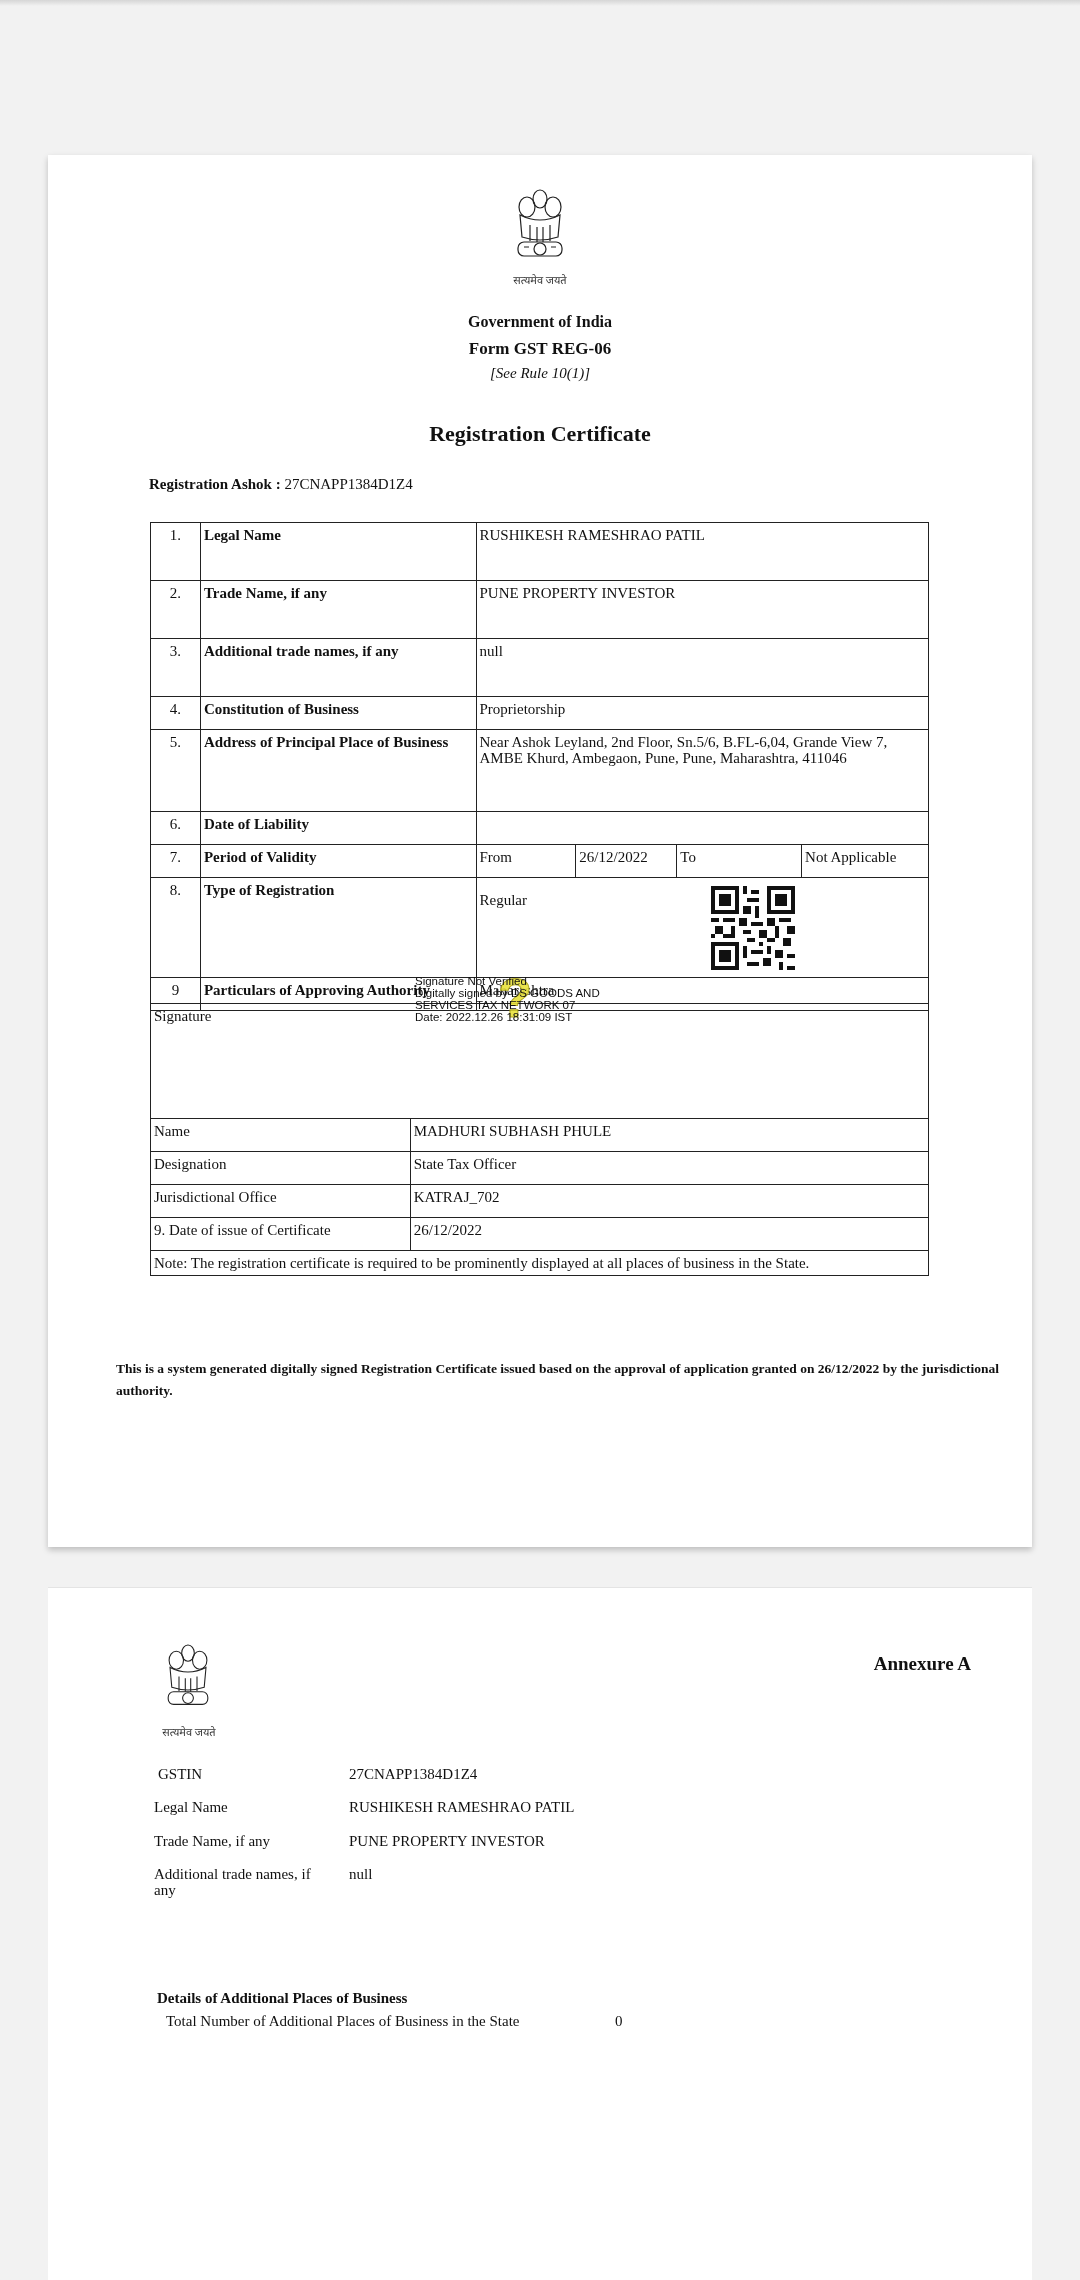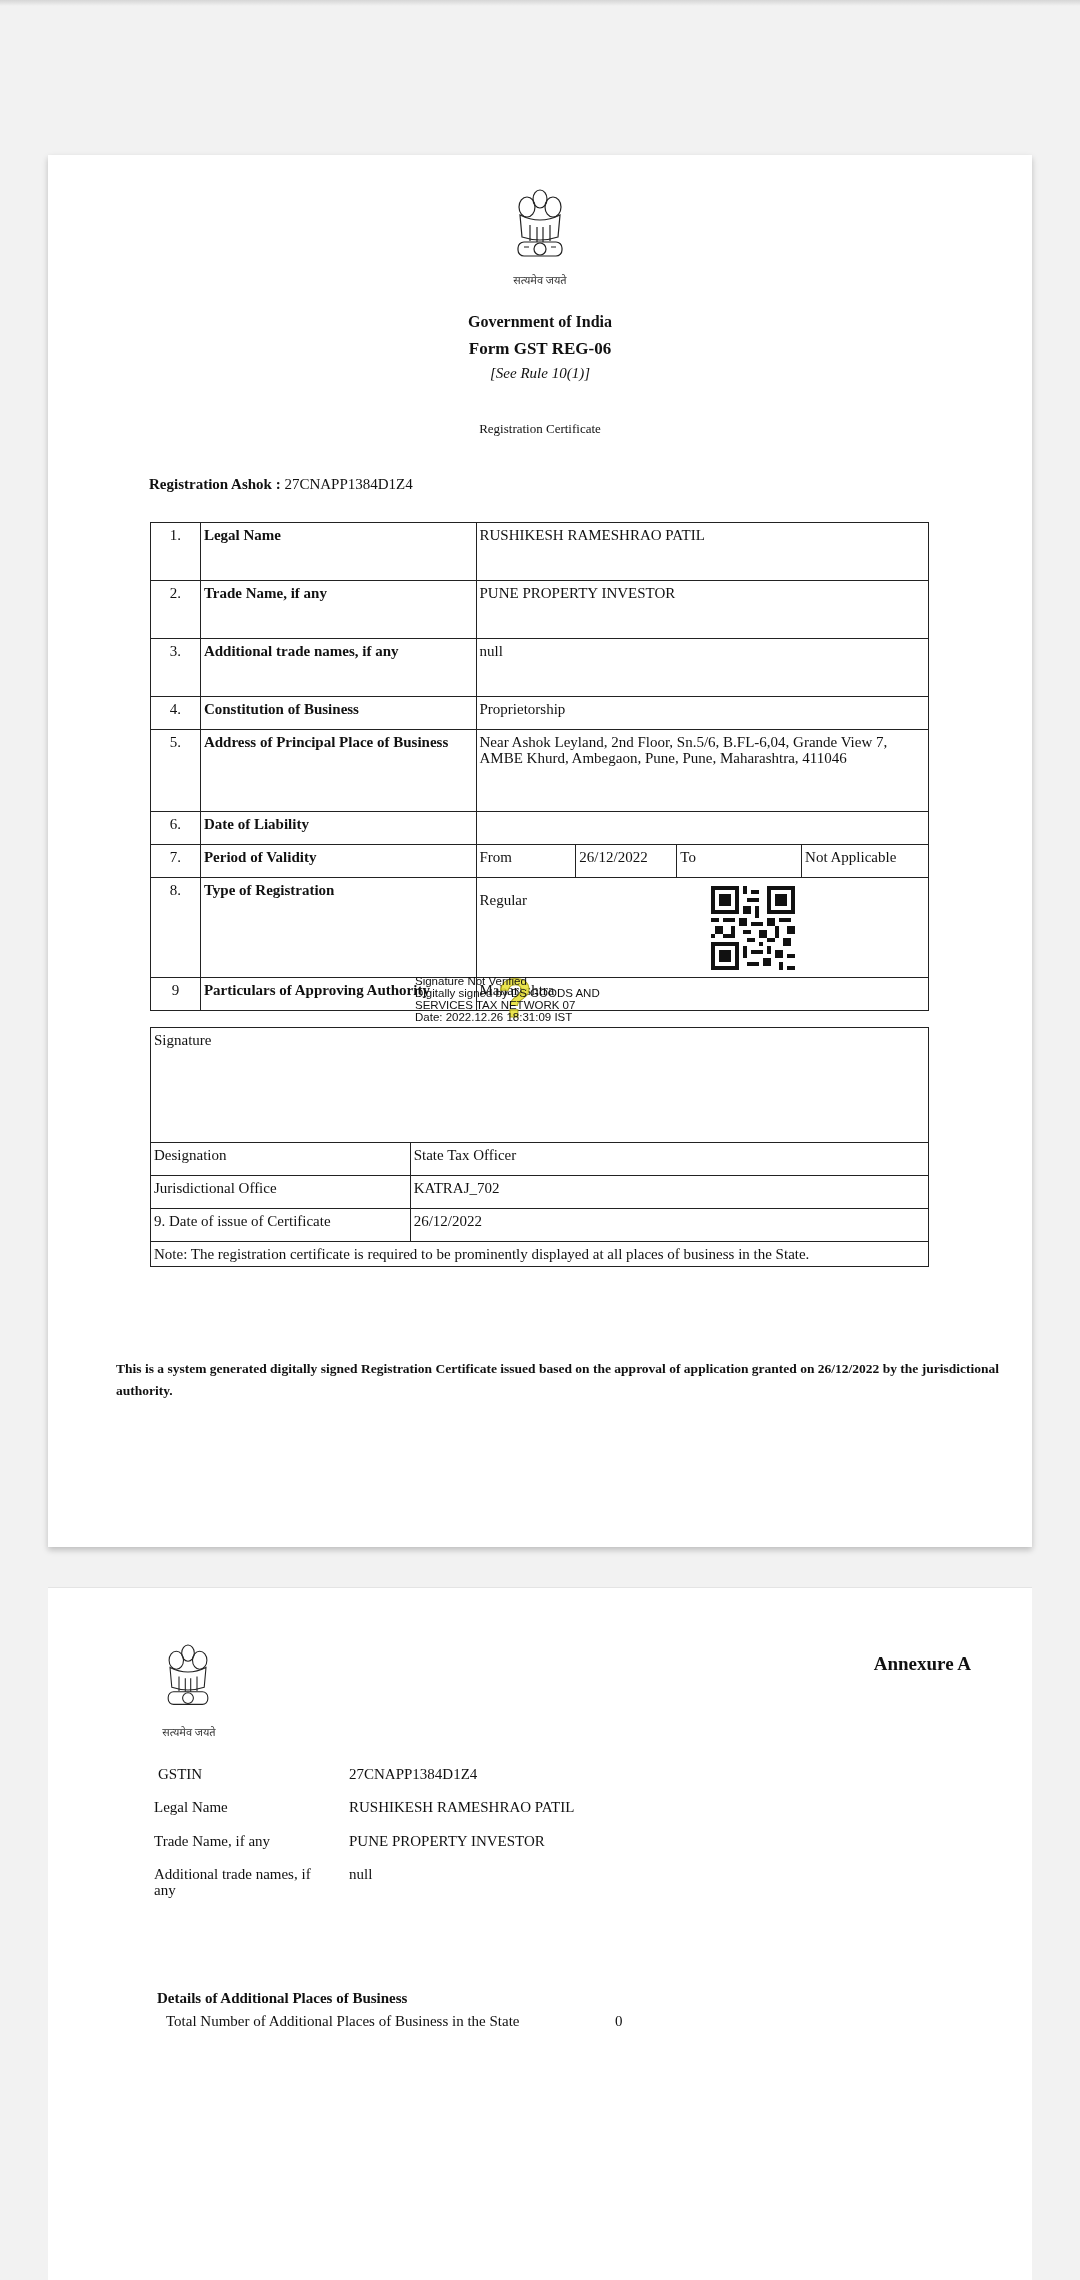--- a/index.html
+++ b/index.html
@@ -9,21 +9,21 @@
   .page { position: absolute; left: 48px; width: 984px; background: #fff; }
   .page1 { top: 155px; height: 1392px; box-shadow: 0 3px 6px rgba(0,0,0,0.22); }
   .page2 { top: 1587px; height: 720px; border-top: 1px solid #e4e4e4; }
   .abs { position: absolute; }
   .emblem { width: 60px; height: 90px; }
   .motto { font-size: 11px; text-align: center; color: #333; }
   .center { position: absolute; left: 0; width: 984px; text-align: center; }
   .h-gov { font-weight: bold; font-size: 16px; }
   .h-form { font-weight: bold; font-size: 17px; }
   .h-rule { font-style: italic; font-size: 15px; }
-  .h-cert { font-weight: normal; font-size: 13px; }
+  .h-cert { font-weight: bold; font-size: 22px; }
   .regno { font-size: 15px; }
   .regno b { font-weight: bold; }
   table.cert { position: absolute; left: 102px; top: 367px; width: 779px; border-collapse: collapse; font-size: 15px; }
   table.cert td { border: 1.5px solid #222; vertical-align: top; padding: 4px 3px; line-height: 16px; }
   td.num { width: 50px; text-align: center; padding-left: 0; }
   td.lbl { font-weight: bold; width: 276px; }
   .sig-overlay { position: absolute; left: 367px; top: 820px; font-family: "Liberation Sans", "DejaVu Sans", sans-serif; font-size: 11.5px; line-height: 12px; color: #111; }
   .qmark { position: absolute; left: 450px; top: 815px; font-family: "Liberation Sans", sans-serif; font-weight: bold; font-size: 56px; color: #e8e23c; -webkit-text-stroke: 1px #a89f10; line-height: 56px; opacity: 0.9; }
   .qr { position: absolute; left: 663px; top: 731px; width: 84px; height: 84px; }
   .sysnote { position: absolute; left: 68px; top: 1203px; width: 920px; font-weight: bold; font-size: 13.5px; line-height: 22px; }
@@ -119,28 +119,32 @@
       <td colspan="4" style="padding-top:14px;margin-left:15px;">Regular</td>
     </tr>
     <tr style="height:33px">
       <td class="num">9</td>
       <td class="lbl">Particulars of Approving Authority</td>
       <td colspan="4">Maharashtra</td>
     </tr>
   </tbody>
     </table>
 
-  <table class="cert" style="top:872px;">
+  <table class="cert" style="top:848px;">
     <colgroup>
         <col style="width:260px">
         <col style="width:519px">
       </colgroup>
     <tbody>
         <tr style="height:115px">
       <td colspan="2">Signature</td>
+    </tr>
+    <tr style="height:33px">
+      <td>Name</td>
+      <td>MADHURI SUBHASH PHULE</td>
     </tr>
     <tr style="height:33px">
       <td>Designation</td>
       <td>State Tax Officer</td>
     </tr>
     <tr style="height:33px">
       <td>Jurisdictional Office</td>
       <td>KATRAJ_702</td>
     </tr>
     <tr style="height:33px">

